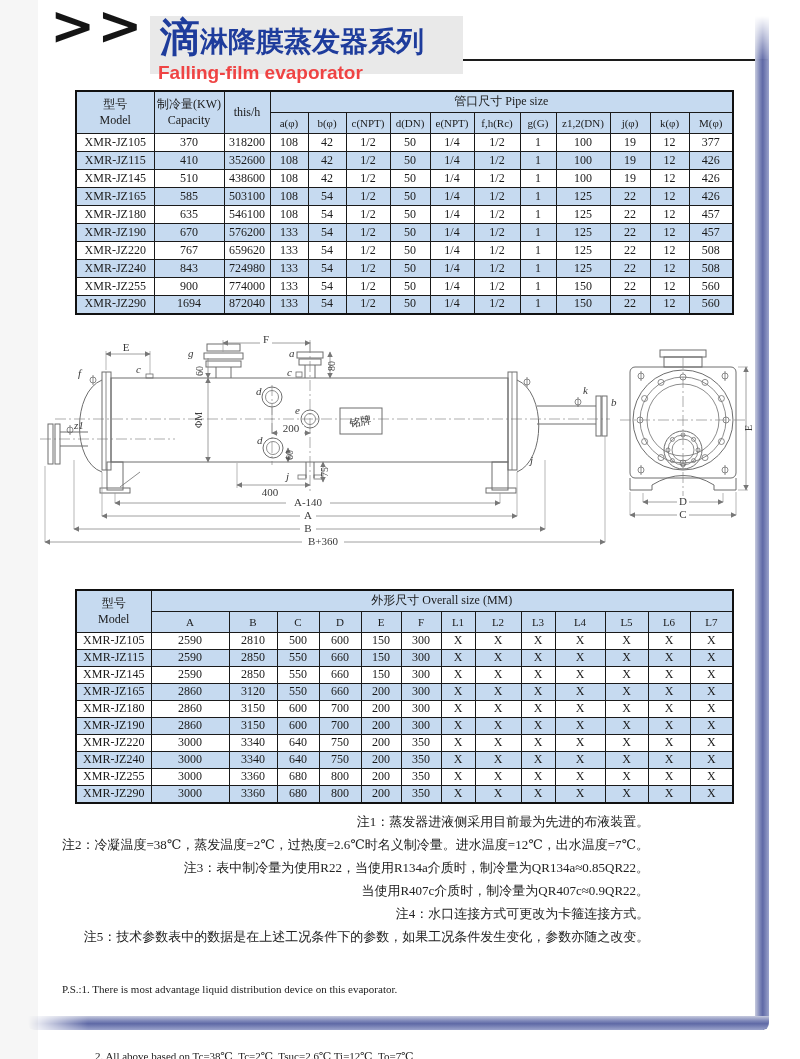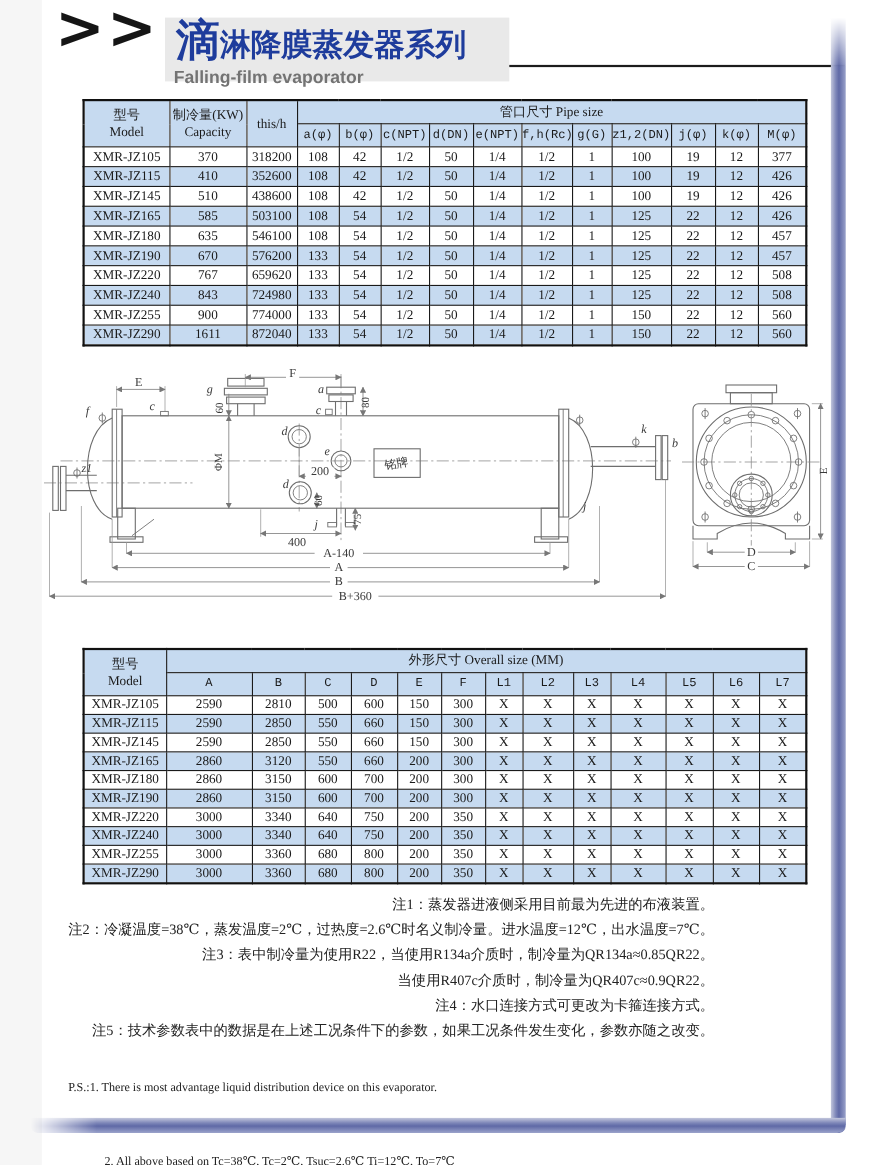--- a/index.html
+++ b/index.html
@@ -9,31 +9,31 @@
 
   
   .chevrons{position:absolute;left:50px;top:-6px;font-size:54px;font-weight:900;
             color:#151515;letter-spacing:2px;font-family:"DejaVu Sans",sans-serif;}
   .title-rule{position:absolute;left:150px;top:16px;width:618px;height:43px;
               border-bottom:2px solid #1c1c1c;}
   .title-box{position:absolute;left:0;top:0;width:313px;height:58px;background:#e9e9e9;
              padding-left:10px;box-sizing:border-box;white-space:nowrap;}
   .t-big{font-size:40px;font-weight:bold;color:#1e3c9c;line-height:43px;vertical-align:baseline;}
   .t-rest{font-size:28px;font-weight:bold;color:#1e3c9c;vertical-align:baseline;}
-  .subtitle{position:absolute;left:158px;top:62px;font-size:16px;font-weight:bold;color:#737373;}
+  .subtitle{position:absolute;left:158px;top:62px;font-size:19px;font-weight:bold;color:#ef4444;}
 
   
   table.spec{position:absolute;border-collapse:collapse;table-layout:fixed;width:657px;
              border:2px solid #111;font-family:"Liberation Serif","DejaVu Serif",serif;}
   table.t1{left:75px;top:90px;}
   table.t2{left:75px;top:589px;}
   table.spec th,table.spec td{border:1px solid #1a1a1a;text-align:center;vertical-align:middle;
              padding:0;font-weight:normal;font-size:12px;line-height:1.15;overflow:hidden;white-space:nowrap;}
   table.spec thead th{background:#c6daf0;height:20px;}
-  table.spec th.sub{font-size:11px;font-family:Liberation Mono, monospace;}
+  table.spec th.sub{font-size:11px;}
   table.t1 tbody tr{height:18px;}
   table.t2 tbody tr{height:17px;}
   table.spec tbody tr:nth-child(even) td{background:#c6daf0;}
   .th2line div{line-height:1.3;}
 
   
   svg.drawing{position:absolute;left:40px;top:330px;width:730px;height:234px;}
   .geo{stroke:#6e6e6e;stroke-width:1;fill:none;}
   .geo2{stroke:#6e6e6e;stroke-width:0.8;fill:none;}
   .cl{stroke:#8a8a8a;stroke-width:0.7;fill:none;stroke-dasharray:11 3 2 3;}
@@ -281,21 +281,21 @@
     <td>1/2</td>
     <td>1</td>
     <td>150</td>
     <td>22</td>
     <td>12</td>
     <td>560</td>
   </tr>
 
   <tr>
     <td>XMR-JZ290</td>
-    <td>1611</td>
+    <td>1694</td>
     <td>872040</td>
     <td>133</td>
     <td>54</td>
     <td>1/2</td>
     <td>50</td>
     <td>1/4</td>
     <td>1/2</td>
     <td>1</td>
     <td>150</td>
     <td>22</td>

